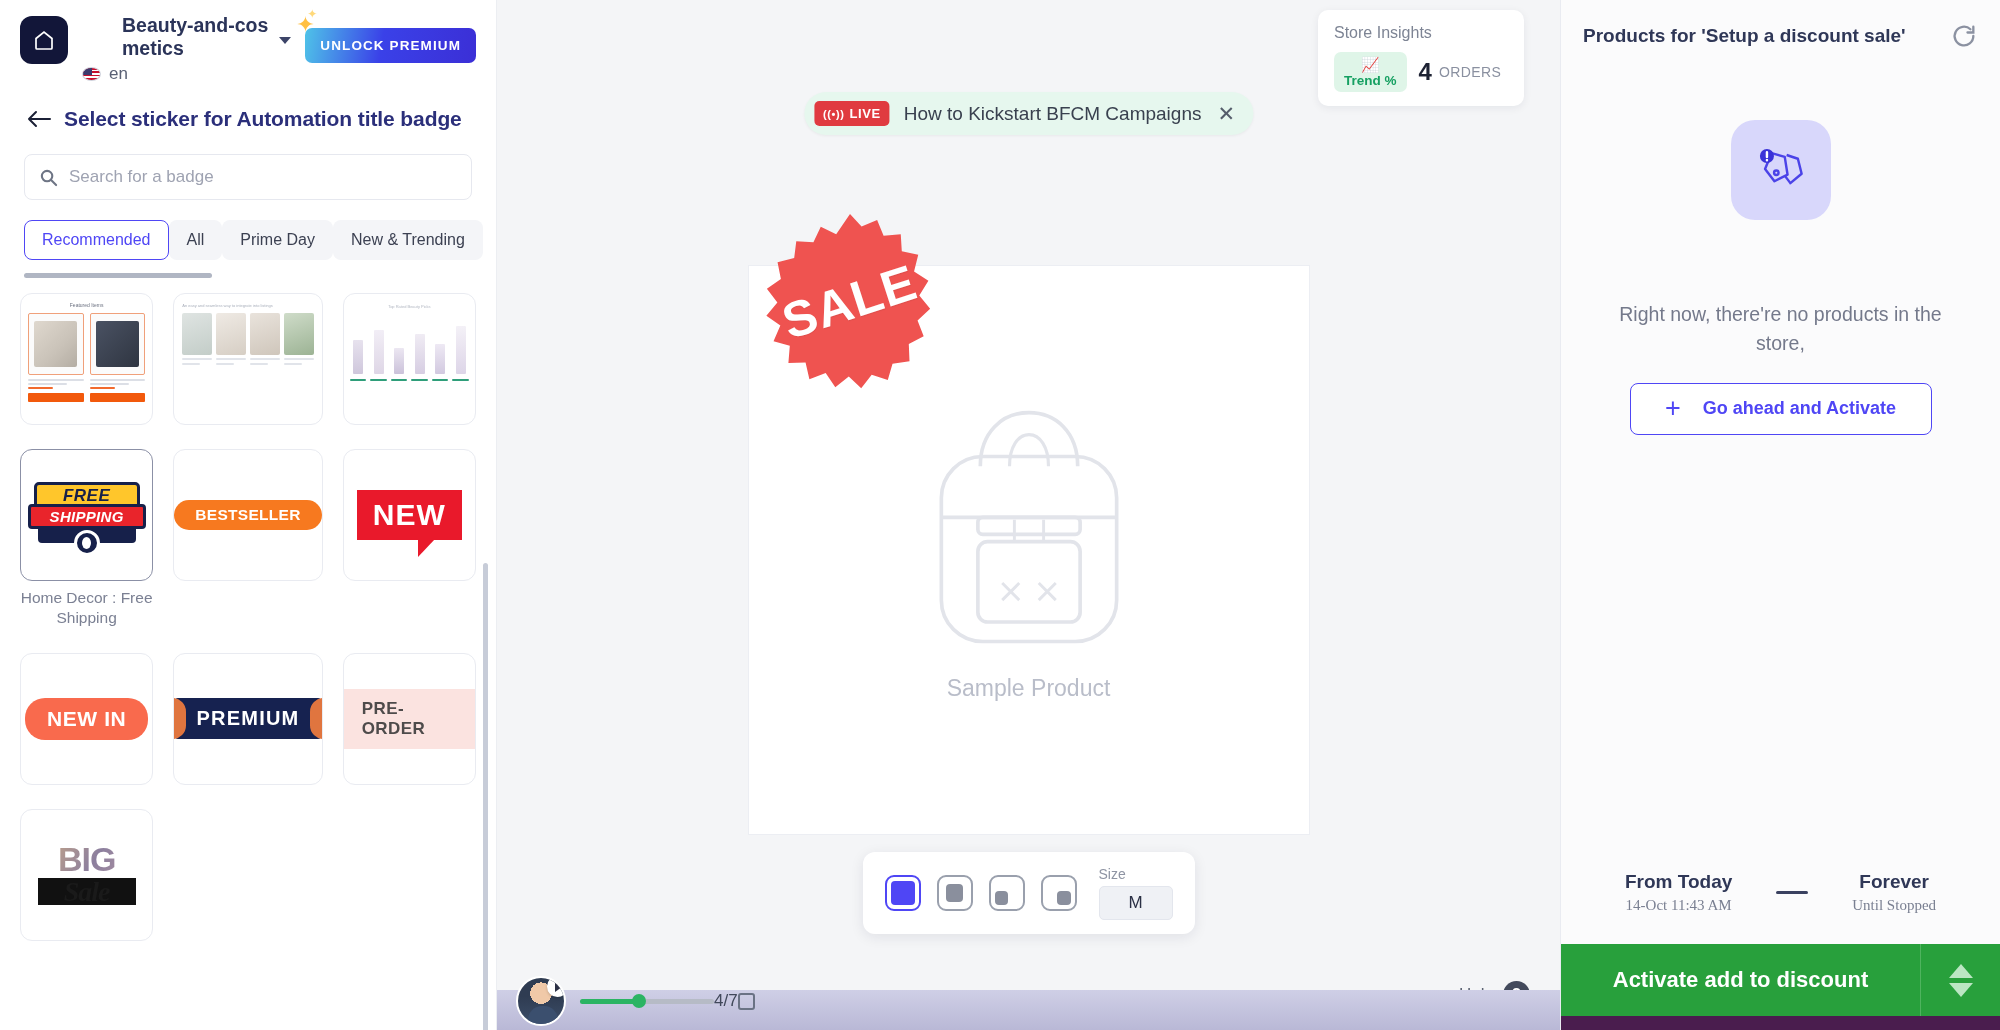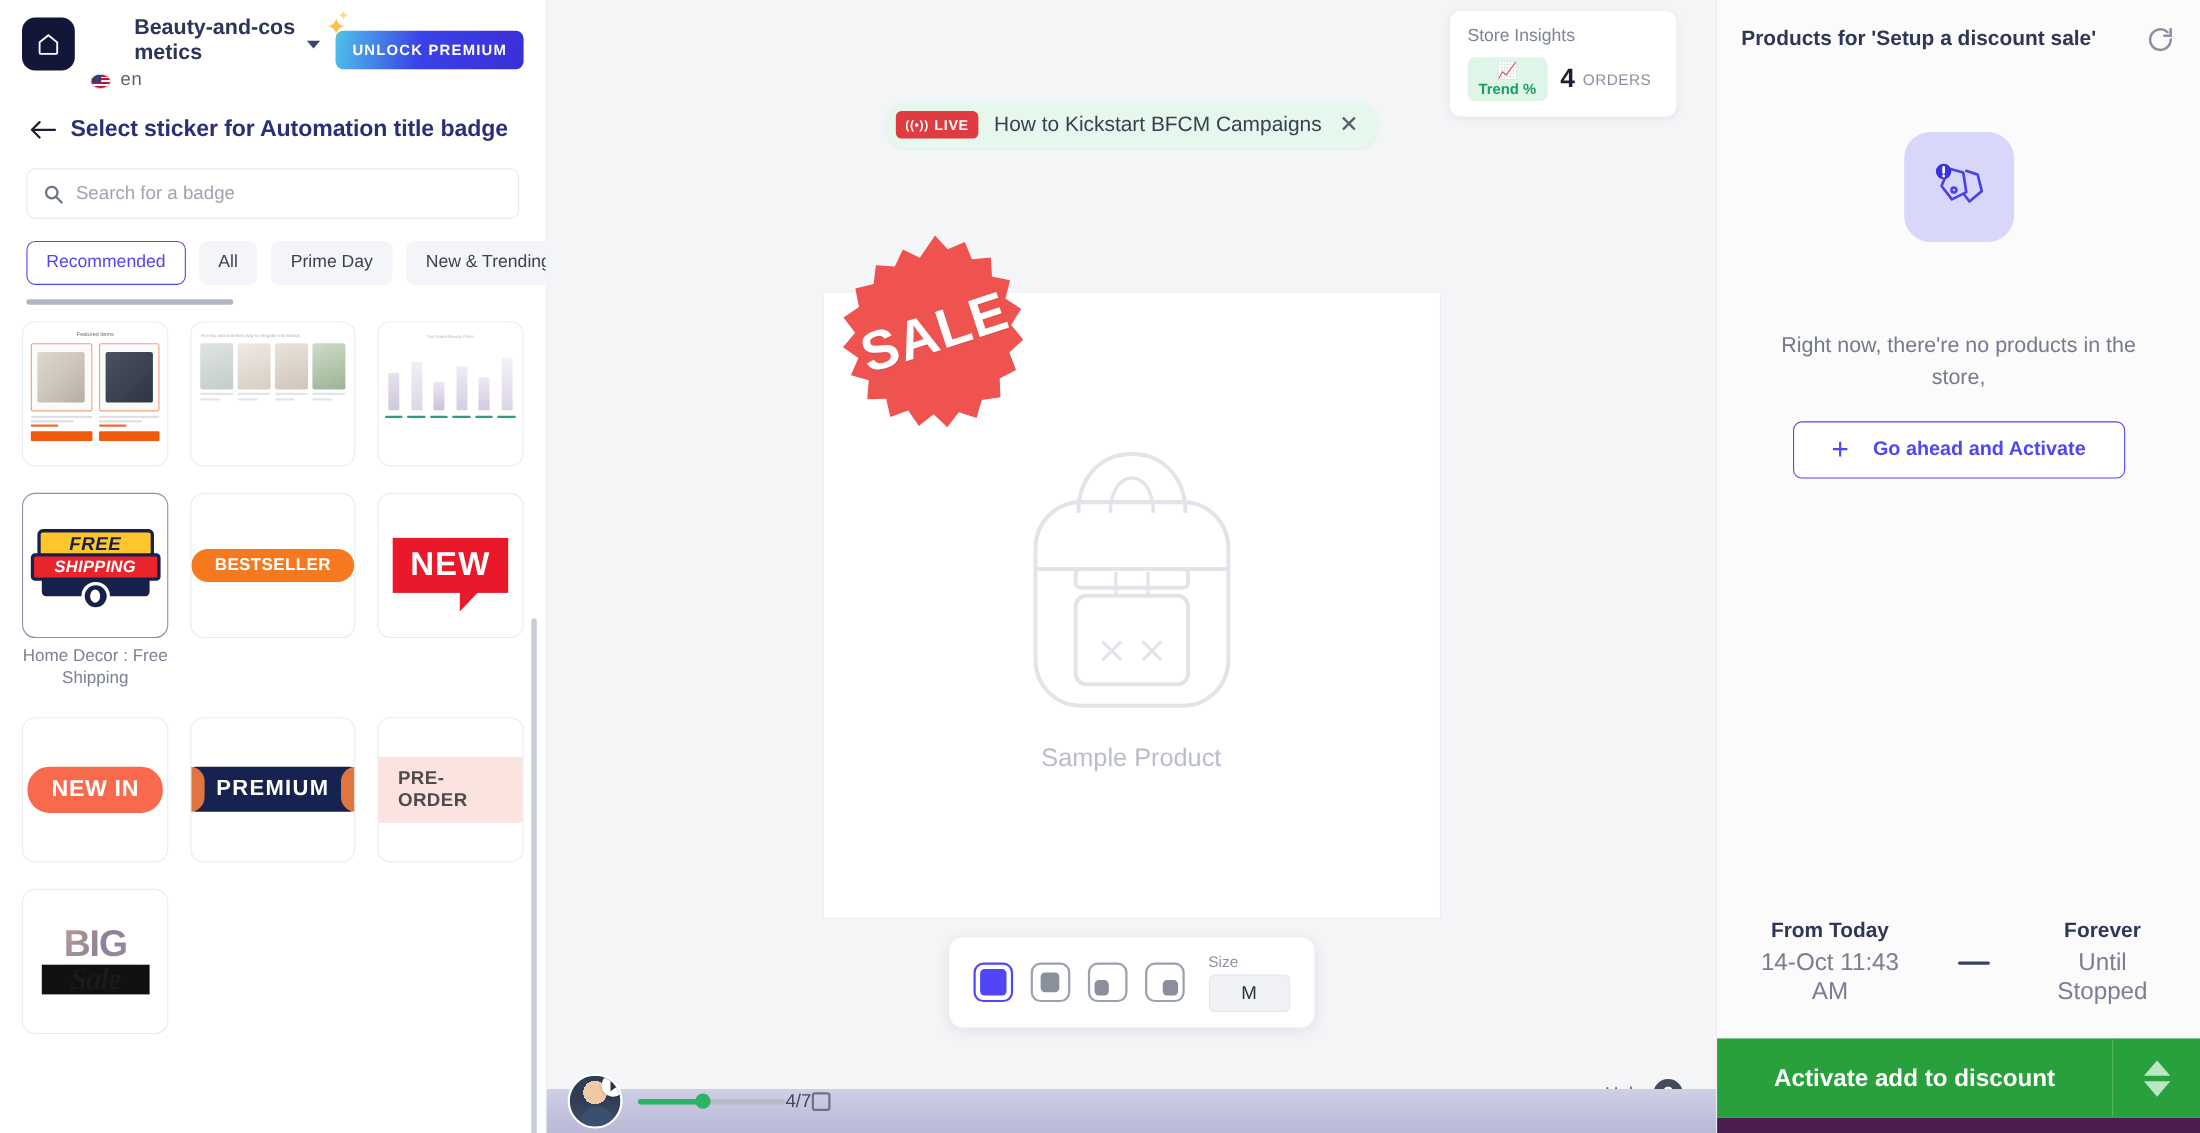--- a/index.html
+++ b/index.html
@@ -28,21 +28,21 @@
   .store-name-row { display: flex; align-items: flex-start; margin-left: 40px; }
   .store-name {
     font-size: 19.5px; font-weight: 700; color: #2b3459; line-height: 1.16;
     max-width: 222px; word-break: break-all;
   }
   .caret-down {
     width: 0; height: 0; border-left: 6px solid transparent;
     border-right: 6px solid transparent; border-top: 7px solid #3c4468;
     margin: 23px 0 0 8px; flex: none;
   }
-  .lang-row { display: flex; align-items: center; margin-top: 5px; font-family: Liberation Mono, monospace; }
+  .lang-row { display: flex; align-items: center; margin-top: 5px; }
   .flag {
     width: 19px; height: 14px; border-radius: 50%; flex: none;
     background: linear-gradient(to bottom,#c8102e 0 14%, #fff 14% 28%, #c8102e 28% 42%, #fff 42% 56%, #c8102e 56% 70%, #fff 70% 85%, #c8102e 85% 100%);
     position: relative; overflow: hidden; border: 0.5px solid #d0d3dd;
   }
   .flag::before {
     content: ""; position: absolute; left: 0; top: 0; width: 9px; height: 7px; background: #3c3b6e;
   }
   .lang-code { font-size: 17px; color: #5a6175; margin-left: 8px; }
   .premium-wrap { position: relative; flex: none; margin: 14px 0 0 14px; }
@@ -69,21 +69,21 @@
     border-radius: 8px; padding: 0 14px; background: #fff;
   }
   .search-box svg { width: 19px; height: 19px; flex: none; }
   .search-input {
     border: none; outline: none; font-size: 17px; color: #222; margin-left: 11px;
     width: 100%; font-family: "Liberation Sans", sans-serif; background: transparent;
   }
   .search-input::placeholder { color: #9fa3b2; }
 
   .tabs-row {
-    display: flex; gap: 12px; padding: 20px 24px 0 24px; overflow: hidden;
+    display: flex; gap: 0; padding: 20px 24px 0 24px; overflow: hidden;
   }
   .tab {
     border-radius: 8px; background: #f4f5f8; color: #3c4152; font-size: 16px;
     padding: 10px 17px; white-space: nowrap; cursor: pointer; border: 1px solid transparent;
   }
   .tab.active { background: #fff; color: #4f46f5; border: 1.6px solid #4f46f5; font-weight: 500; }
 
   .scroll-track { margin: 13px 24px 0 24px; height: 5px; background: transparent; border-radius: 3px; }
   .scroll-thumb { width: 188px; height: 5px; background: #b0b6c3; border-radius: 3px; }
 
@@ -364,21 +364,21 @@
     display: flex; align-items: center; justify-content: center; gap: 22px; cursor: pointer;
   }
   .plus-icon { font-size: 27px; font-weight: 400; line-height: 1; }
 
   .schedule-row {
     position: absolute; left: 0; bottom: 116px; width: 100%; display: flex;
     align-items: center; justify-content: center; gap: 44px; padding: 0 30px;
   }
   .sched-col { text-align: center; }
   .sched-top { font-size: 19px; font-weight: 700; color: #2f3757; }
-  .sched-bot { font-size: 22px; color: #797f91; margin-top: 4px; }
+  .sched-bot { font-size: 15px; color: #797f91; margin-top: 4px; font-family: Liberation Serif, serif; }
   .sched-dash { width: 32px; height: 3px; background: #3a4160; border-radius: 2px; }
 
   .activate-bar {
     position: absolute; left: 0; bottom: 14px; width: 100%; height: 72px; background: #28a03c;
     display: flex; align-items: center; cursor: pointer;
   }
   .activate-label {
     flex: 1; text-align: center; color: #fff; font-size: 22px; font-weight: 700;
   }
   .activate-steppers {

